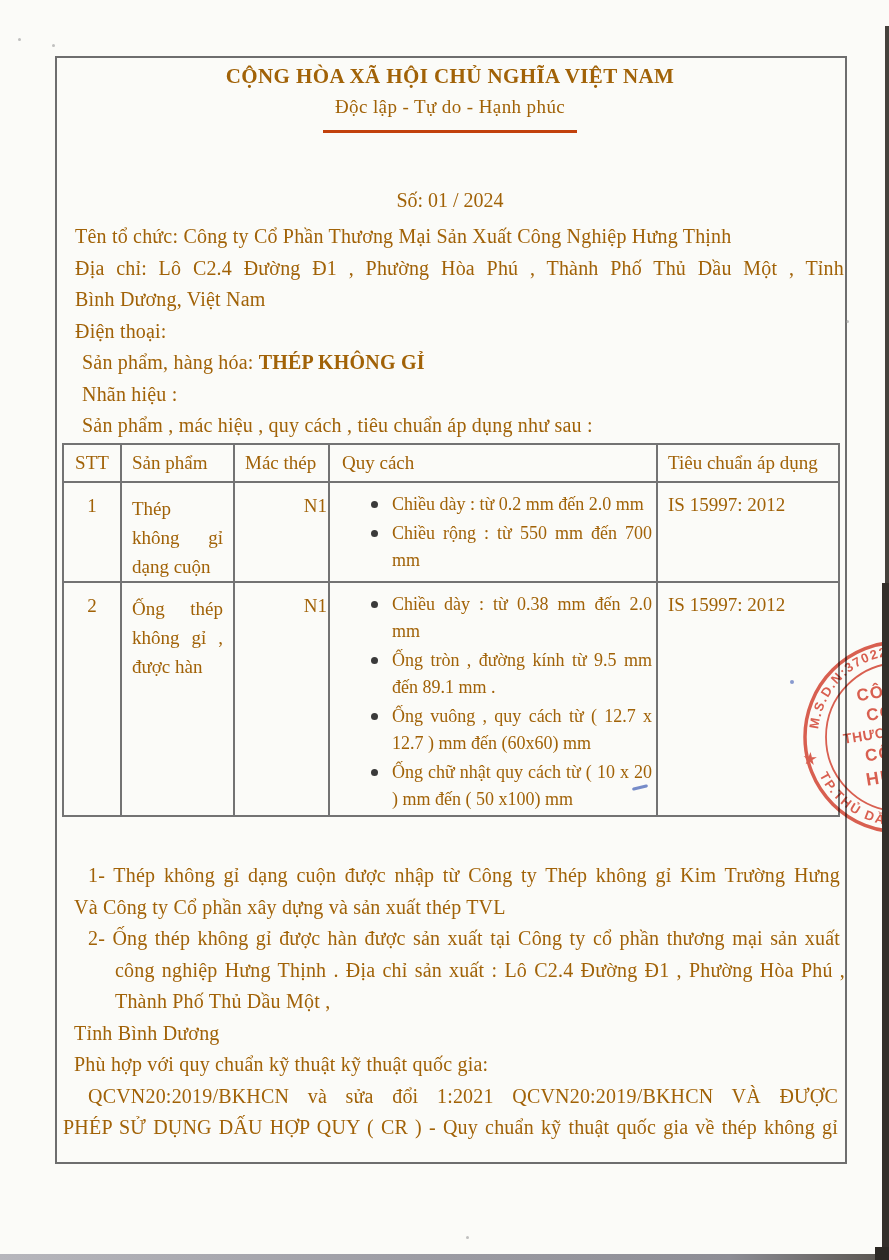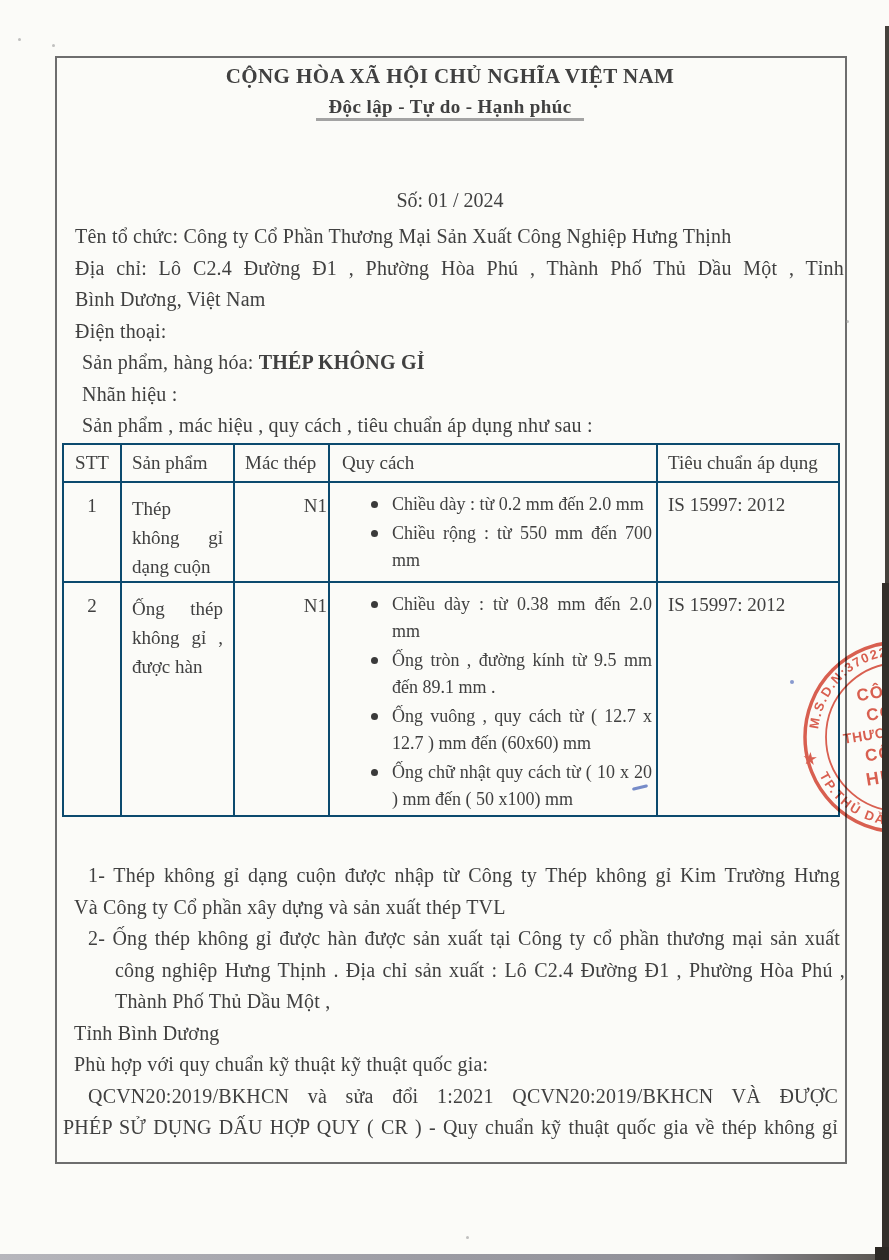--- a/index.html
+++ b/index.html
@@ -1,46 +1,46 @@
 <!DOCTYPE html>
 <html><head>
 <meta charset="utf-8">
 <style>
   html,body { margin:0; padding:0; background:#e8e8e8; }
   .page {
     position:relative; width:889px; height:1260px; margin:0 auto;
     background:#fbfbf8; overflow:hidden;
-    font-family:"Liberation Serif", serif; color:#404040;
+    font-family:"Liberation Serif", serif; color:#a16207;
   }
   .frame {
     position:absolute; left:55px; top:56px; width:788px; height:1104px;
     border:2px solid #6e6e6e;
   }
   .abs { position:absolute; }
   .centered { left:55px; width:790px; text-align:center; }
 
   .republic { top:64px; font-size:21px; font-weight:bold; letter-spacing:.4px; }
   .motto-wrap { top:96px; }
   .motto {
-    display:inline-block; font-size:19px; font-weight:bold; letter-spacing:.4px;
-    border-bottom:3px solid #a3a3a3; padding:0 12px 0 12px;
+    display:inline-block; font-size:19px; font-weight:normal; letter-spacing:.4px;
+    border-bottom:3px solid #c2410c; padding:0 12px 12px 12px;
   }
   .doc-title { top:143px; font-size:25px; font-weight:bold; letter-spacing:1px; }
   .doc-number { top:189px; font-size:20px; }
 
   .info { left:75px; top:221px; width:769px; font-size:20px; line-height:31.5px; letter-spacing:.2px; }
   .info .jl { text-align:justify; text-align-last:justify; }
   .ind { padding-left:7px; }
   .bold { font-weight:bold; }
 
   table.doc-table {
     position:absolute; left:62px; top:443px; width:776px;
     border-collapse:collapse; table-layout:fixed; font-size:19px;
   }
-  .doc-table th, .doc-table td { border:2px solid #0c4a6e; vertical-align:top; font-weight:normal; }
+  .doc-table th, .doc-table td { border:2px solid #737373; vertical-align:top; font-weight:normal; }
   .doc-table thead th { height:36px; vertical-align:middle; text-align:left; padding:0 0 0 10px; }
   .doc-table thead th.c-stt { text-align:center; padding:0; }
   td.c-stt { text-align:center; padding-top:12px; }
   td.c-grade { text-align:right; padding-top:12px; }
   td.c-product { padding:11px 10px 0 10px; text-align:justify; line-height:29px; }
   td.c-specs { padding:8px 4px 0 0; }
   td.c-standard { padding:11px 4px 0 10px; }
   ul.specs-list { list-style:none; margin:0; padding:0 0 0 36px; }
   ul.specs-list li {
     position:relative; padding-left:26px; margin-bottom:2px;

